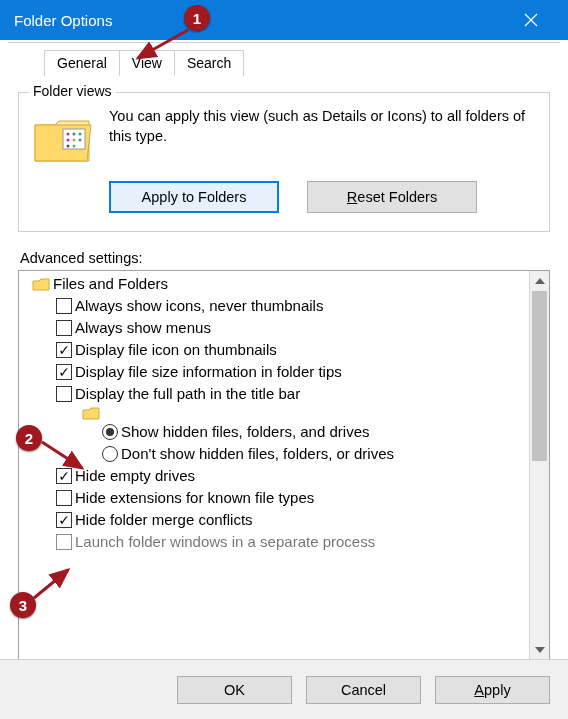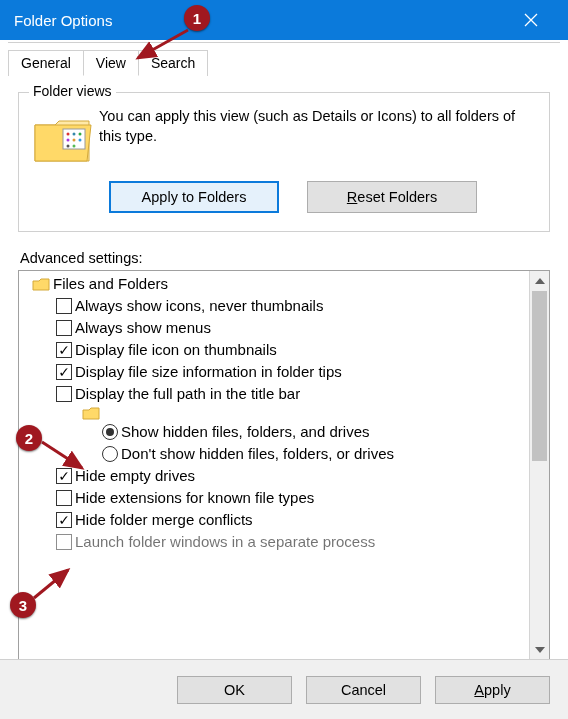--- a/index.html
+++ b/index.html
@@ -2,27 +2,27 @@
 <html><head>
 <meta charset="utf-8">
 <style>
   * { box-sizing: border-box; font-family: "Segoe UI", Tahoma, sans-serif; }
   body { margin: 0; width: 568px; height: 719px; background: #fff; position: relative; }
   .titlebar { height: 40px; background: #0b7adb; color: #fff; display: flex; align-items: center; padding: 0 14px; font-size: 15px; }
   .titlebar .close { margin-left: auto; width: 46px; height: 40px; display:flex; align-items:center; justify-content:center; cursor:pointer; }
   .tabs { display:flex; margin: 10px 8px 0 8px; position:relative; }
   .tab { padding: 4px 12px; font-size:14px; border:1px solid transparent; border-bottom:none; cursor:pointer; position:relative; }
   .tab.active { background:#fff; border-color:#d0d0d0; border-bottom:1px solid #fff; z-index:2; }
-  .tab.gen { border:1px solid #d0d0d0; border-bottom:none; margin-right:-1px; }
+  .tab.gen { border:1px solid #d0d0d0; border-bottom:none; margin-right:-1px;margin-left:36px; }
   .tab.search { border:1px solid #d0d0d0; border-bottom:none; margin-left:-1px; }
   .tabline { position:absolute; left:8px; right:8px; top:42px; height:1px; background:#d0d0d0; z-index:1;}
   .content { padding: 10px 18px 0 18px; }
   .groupbox { border:1px solid #d0d0d0; padding:14px 12px 18px 12px; margin-top:6px; position:relative; }
   .groupbox .legend { position:absolute; top:-10px; left:10px; background:#fff; padding:0 4px; font-size:14px; }
-  .fv-row { display:flex; gap:4px; }
+  .fv-row { display:flex; gap:14px; }
   .folder-icon { width:64px; height:56px; margin-top:4px; flex-shrink:0; }
   .fv-text { font-size:14.5px; line-height:1.35; }
   .fv-btns { display:flex; gap:28px; margin-top:14px; margin-left:78px; }
   .btn { font-size:14.5px; text-align:center; border:1px solid #adadad; background:#e1e1e1; cursor:pointer; user-select:none; }
   .btn.wide { width:170px; padding:7px 14px; }
   .btn.primary { border:2px solid #0b7adb; background:#e5f1fb; width:170px; padding:6px 0; }
   .section-label { font-size:14.5px; margin:18px 0 4px 2px; }
   .tree-wrap { border:1px solid #a0a0a0; height:391px; display:flex; }
   .tree { flex:1; overflow:hidden; padding:2px 0 0 4px; font-size:15px; line-height:22px; }
   .scrollbar { width:20px; background:#f0f0f0; border-left:1px solid #d4d4d4; display:flex; flex-direction:column; }

